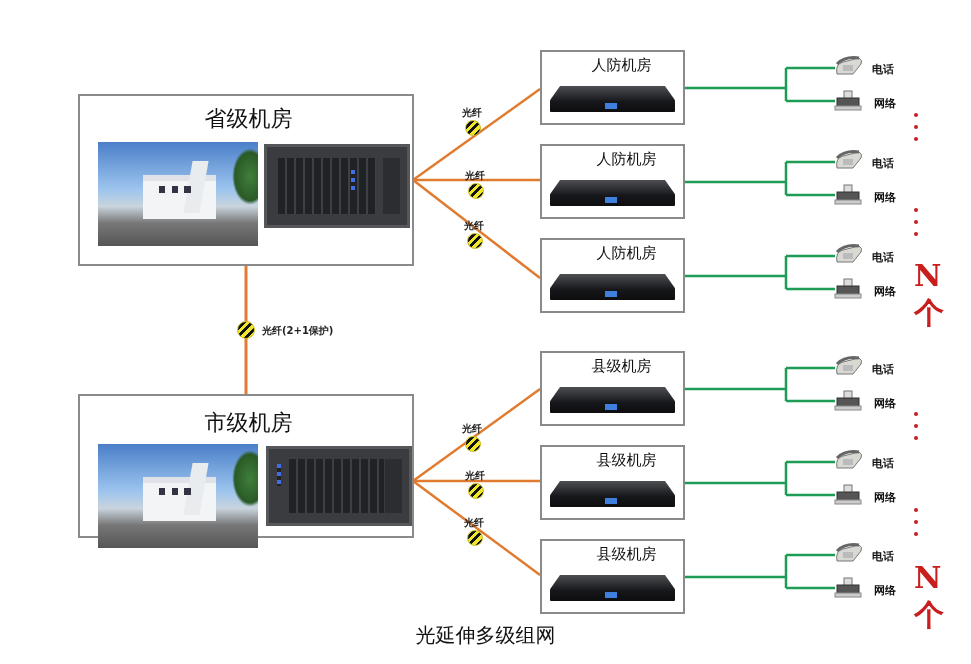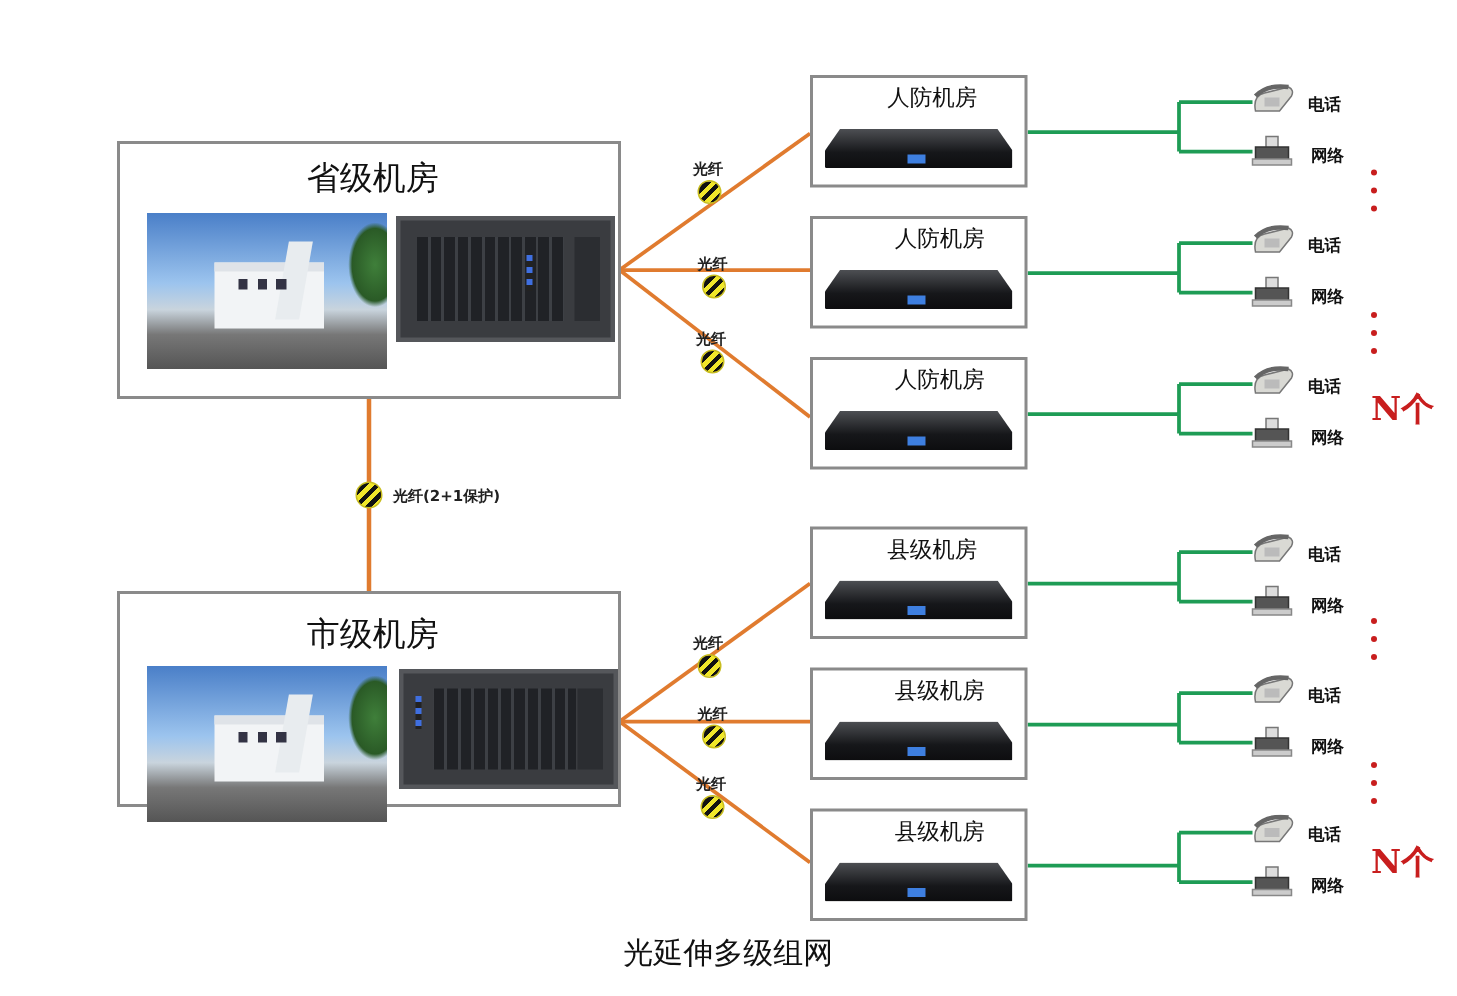--- a/index.html
+++ b/index.html
@@ -19,21 +19,21 @@
   .chassis .leds{position:absolute;width:4px;height:30%;background:repeating-linear-gradient(#3f6fe0 0 4px,#222 4px 8px);}
   .rack1u{position:absolute;left:8px;right:8px;height:26px;background:linear-gradient(#4d4f53,#16171a 60%,#0d0d0f);border-radius:3px 3px 1px 1px;clip-path:polygon(8% 0,92% 0,100% 55%,100% 100%,0 100%,0 55%);}
   .rack1u .logo{position:absolute;left:44%;bottom:3px;width:12px;height:6px;background:#3e7fe0;}
   .fiber-badge{position:absolute;width:18px;height:18px;border-radius:50%;background:repeating-linear-gradient(135deg,#f0e62a 0 3px,#111 3px 6px);border:1px solid #c8bd20;box-sizing:border-box;}
   .fiber-label{position:absolute;font-size:10px;font-weight:bold;color:#222;white-space:nowrap;}
   .dev-label{position:absolute;font-size:11px;font-weight:bold;color:#111;}
   .icon-phone{position:absolute;width:30px;height:22px;}
   .icon-fax{position:absolute;width:30px;height:22px;}
   .dots{position:absolute;width:4px;}
   .dots span{display:block;width:4px;height:4px;border-radius:50%;background:#c81e1e;margin-bottom:8px;}
-  .n-label{position:absolute;font-size:22px;color:#c81e1e;font-family:"DejaVu Serif",serif;font-weight:bold;}
+  .n-label{position:absolute;font-size:30px;color:#c81e1e;font-family:"DejaVu Serif",serif;font-weight:bold;}
   .caption{position:absolute;left:0;width:971px;top:622px;text-align:center;font-size:20px;color:#111;}
 </style>
 </head>
 <body>
 
 <svg id="wires" width="971" height="664">
 
   <line x1="246" y1="266" x2="246" y2="394" stroke="#e07b2f" stroke-width="3"></line>
 
   <line x1="413" y1="180" x2="540" y2="89" stroke="#e07b2f" stroke-width="2.5"></line>

